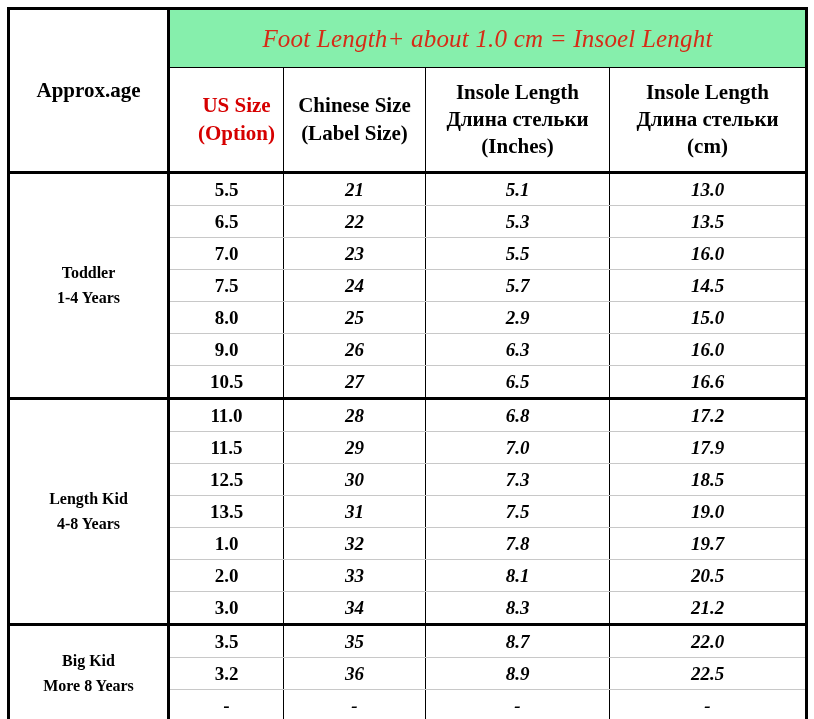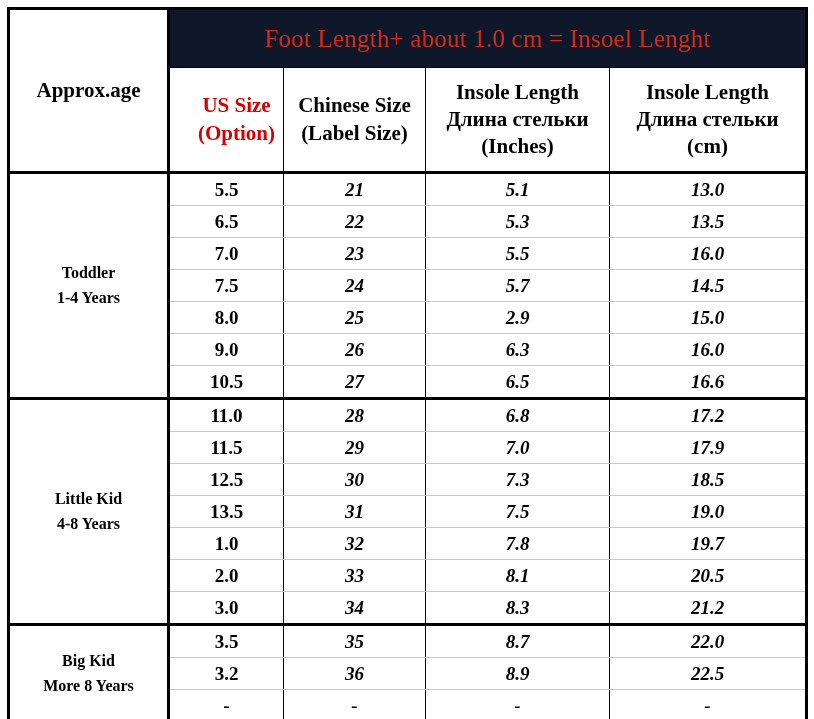--- a/index.html
+++ b/index.html
@@ -47,22 +47,23 @@
   .frame-bottom { border-bottom: 3px solid #000000 !important; }
 
   
   .rule-right  { border-right: 3px solid #000000 !important; }
   .rule-bottom { border-bottom: 3px solid #000000 !important; }
   .thin-right  { border-right: 1px solid #000000 !important; }
   .thin-bottom { border-bottom: 1px solid #000000 !important; }
 
   
   .banner-cell {
-    background: #0f172a;
+    background: #86efac;
     height: 57px;
+    font-style: italic;
   }
   .banner-text {
     color: #d62b16;
     font-size: 25px;
     font-weight: normal;
     letter-spacing: 0.2px;
     white-space: nowrap;
   }
 
   
@@ -182,21 +183,21 @@
           <td class="cell-num frame-right  row-sep">16.0</td>
         </tr>
         <tr class="data-row">
           <td class="cell-us  thin-right rule-bottom row-sep">10.5</td>
           <td class="cell-num thin-right rule-bottom row-sep">27</td>
           <td class="cell-num thin-right rule-bottom row-sep">6.5</td>
           <td class="cell-num frame-right rule-bottom row-sep">16.6</td>
         </tr>
         <tr class="data-row">
           <td rowspan="7" class="agegroup frame-left rule-right rule-bottom">
-            <span class="ln">Little Kid</span>
+            <span class="ln">Length Kid</span>
             <span class="ln">4-8 Years</span>
           </td>
           <td class="cell-us  thin-right  no-top">11.0</td>
           <td class="cell-num thin-right  no-top">28</td>
           <td class="cell-num thin-right  no-top">6.8</td>
           <td class="cell-num frame-right  no-top">17.2</td>
         </tr>
         <tr class="data-row">
           <td class="cell-us  thin-right  row-sep">11.5</td>
           <td class="cell-num thin-right  row-sep">29</td>

